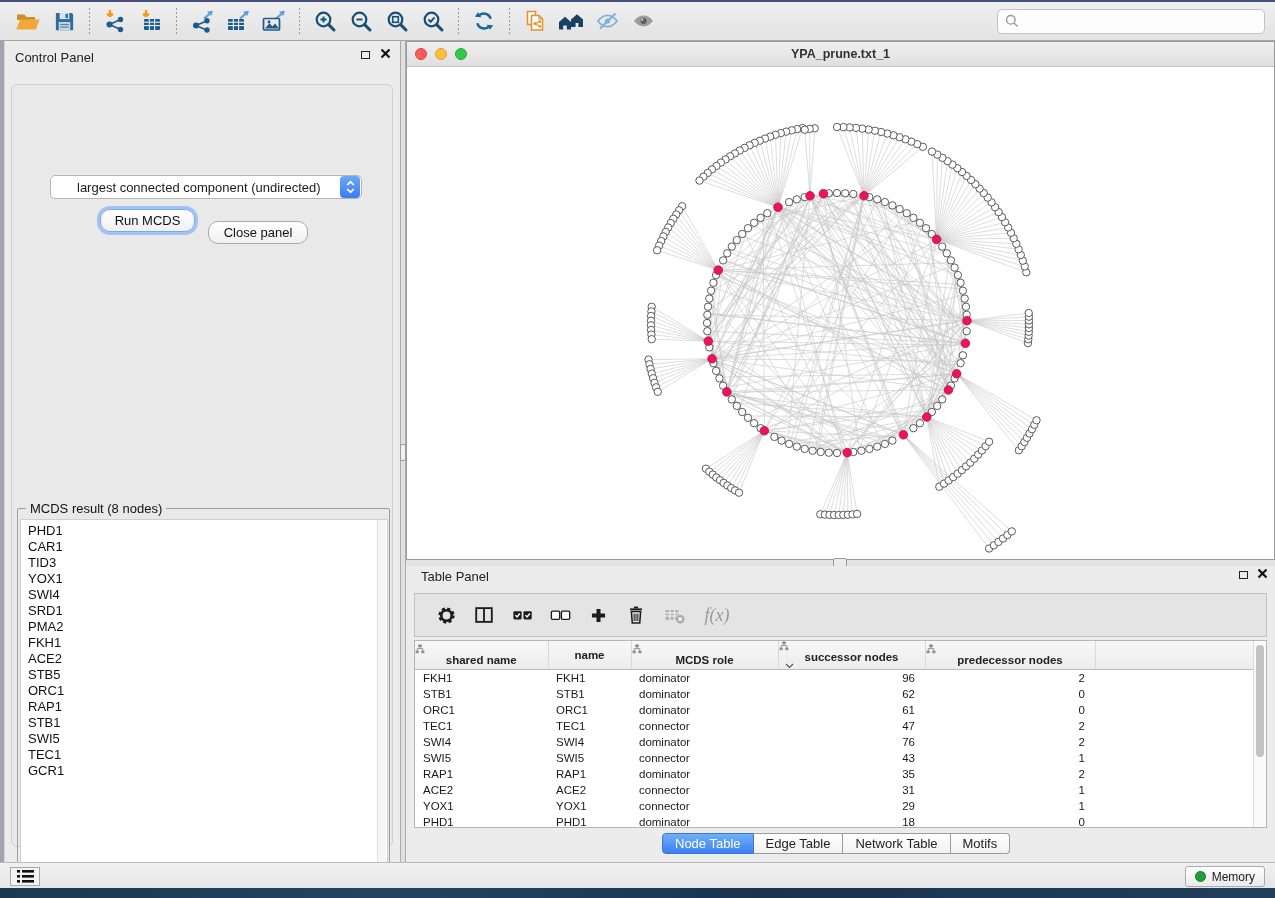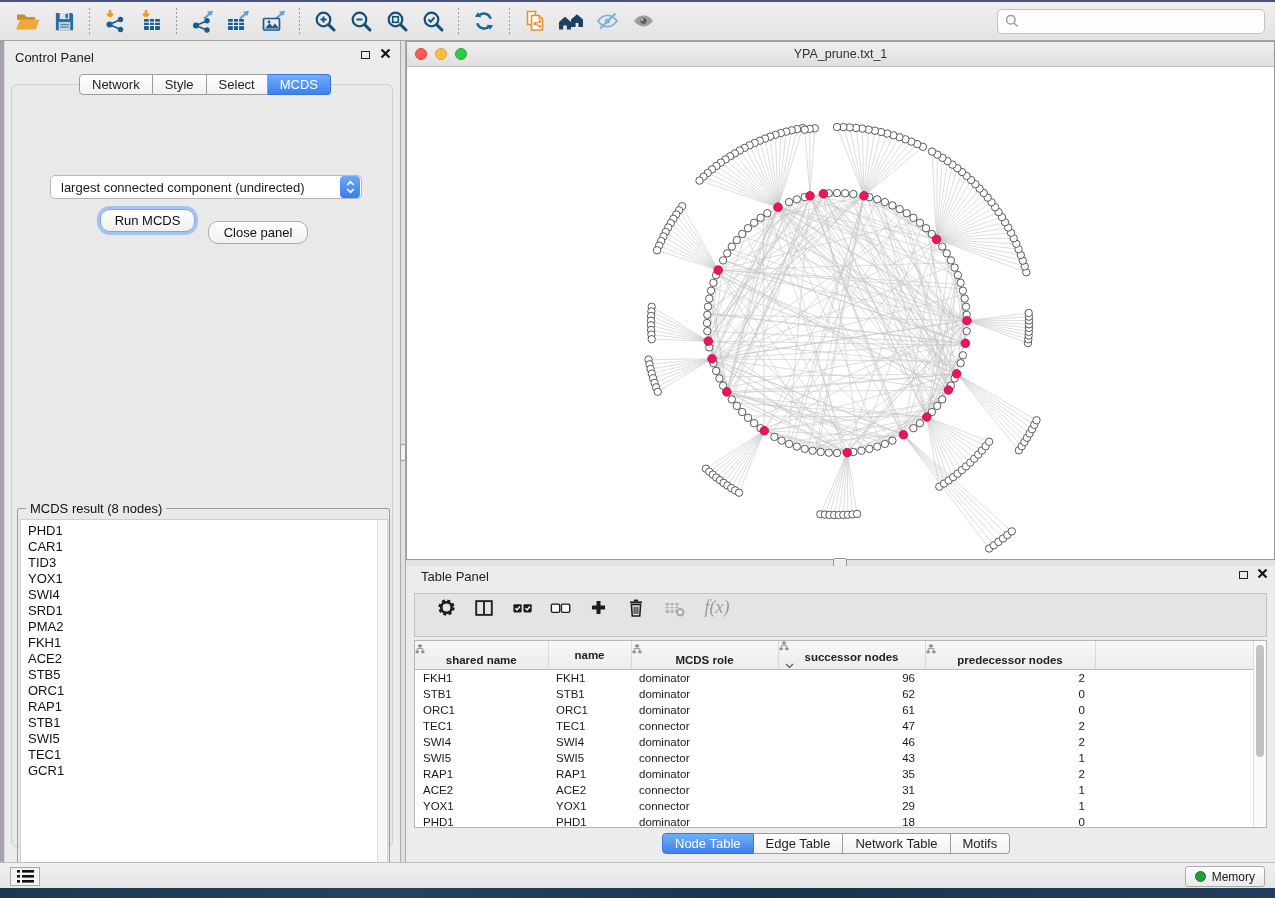--- a/index.html
+++ b/index.html
@@ -22,49 +22,49 @@
 .float-box{display:inline-block;width:9px;height:8px;border:1.5px solid #222}
 #cp-inner{left:6px;top:43px;width:382px;height:763px;background:#e9e9e9;border:1px solid #cfcfcf;border-radius:6px}
 .segbar{display:flex}
 .seg-tab{height:21px;line-height:19px;padding:0 12px;background:linear-gradient(#ffffff,#f1f1f1);border:1px solid #9c9c9c;border-left:none;font-size:13px;color:#222;text-align:center;cursor:pointer}
 .seg-tab.first{border-left:1px solid #9c9c9c;border-radius:4px 0 0 4px}
 .seg-tab.last{border-radius:0 4px 4px 0}
 .seg-tab.sel{background:linear-gradient(#6fb0f8,#3c80f0);color:#fff;border-color:#3c74d8}
 #cp-tabs{left:74px;top:33px}
 #opt-label{left:0;top:113px;width:396px;text-align:center;font-size:13.5px;color:#111}
 #criterion-dd{left:45px;top:134px;width:312px;height:24px;background:#fff;border:1px solid #b6b6b6;border-radius:5px;display:flex;align-items:center;cursor:pointer}
-#criterion-dd .dd-text{flex:1;padding-left:10px;font-size:13px;white-space:nowrap;overflow:hidden}
+#criterion-dd .dd-text{flex:1;padding-left:26px;font-size:13px;white-space:nowrap;overflow:hidden}
 .stepper{width:20px;height:22px;margin-right:1px;border-radius:4px;background:linear-gradient(#6aa9f8,#3a7cf2);display:flex;align-items:center;justify-content:center}
 .btn{position:absolute;height:23px;background:linear-gradient(#ffffff,#f0f0f0);border:1px solid #ababab;border-radius:10px;font-size:13px;color:#111;text-align:center;line-height:21px;cursor:pointer}
 #run-btn{left:95px;top:168px;width:95px;border-color:#7aa9e8;box-shadow:0 0 0 3px rgba(115,170,248,.6)}
 #closepanel-btn{left:203px;top:180px;width:100px}
 #mcds-group{left:12px;top:467px;width:373px;height:371px;border:1px solid #9d9d9d;border-radius:2px}
 #mcds-legend{position:absolute;left:8px;top:-8px;background:#e9e9e9;padding:0 4px;font-size:13px;color:#111}
 #mcds-list{position:absolute;left:2px;top:10px;width:368px;height:358px;background:#fff;border:1px solid #cfcfcf;overflow:hidden;padding:3px 0 0 7px}
 .mcds-item{font-size:13px;line-height:16px;color:#111;cursor:default}
 #mcds-scroll{position:absolute;right:3px;top:11px;width:9px;height:356px;background:#f6f6f6;border-left:1px solid #e0e0e0}
 
 #vsplit{left:400px;top:41px;width:6px;height:821px;background:#e0e0e0;border-left:1px solid #ababab;border-right:1px solid #ababab}
 #vsplit-handle{position:absolute;left:-1px;top:403px;width:6px;height:17px;background:#f2f2f2;border:1px solid #9a9a9a;border-radius:2px;cursor:col-resize}
 
 #net-window{left:406px;top:41px;width:869px;height:519px;background:#fff;border:1px solid #9a9a9a}
 #net-titlebar{position:absolute;left:0;top:0;width:867px;height:25px;background:linear-gradient(#f0f0f0,#dfdfdf);border-bottom:1px solid #c2c2c2;display:flex;align-items:center}
-#net-title{position:absolute;left:0;width:100%;text-align:center;font-size:12.5px;font-weight:400;color:#333}
+#net-title{position:absolute;left:0;width:100%;text-align:center;font-size:12.5px;font-weight:700;color:#333}
 .tl{width:12px;height:12px;border-radius:50%;margin-left:8px;cursor:pointer;position:relative;z-index:2}
 .tl.red{background:#fc5b57;border:1px solid #dd4742}
 .tl.yellow{background:#fdbe3f;border:1px solid #dda333}
 .tl.green{background:#34c84a;border:1px solid #27a839}
 #net-canvas{position:absolute;left:0;top:25px;width:867px;height:492px;background:#fff}
 
 #hsplit{left:406px;top:560px;width:869px;height:6px;background:#e2e2e2}
 #hsplit-handle{position:absolute;left:427px;top:-2px;width:14px;height:9px;background:#ededed;border:1px solid #9a9a9a;border-radius:2px;cursor:row-resize}
 
 #table-panel{left:406px;top:566px;width:869px;height:296px;background:#ececec}
 #tp-toolbar{position:absolute;left:8px;top:27px;width:853px;height:44px;background:#e4e4e4;border:1px solid #c2c2c2;display:flex;align-items:center;padding-left:12px}
-.tpi{width:38px;height:36px;display:flex;justify-content:center;cursor:pointer}
+.tpi{width:38px;height:36px;display:flex;align-items:center;justify-content:center;cursor:pointer}
 .fx{font-family:"Liberation Serif",serif;font-style:italic;font-size:18px;color:#9a9a9a}
 #tp-tablebox{position:absolute;left:8px;top:74px;width:853px;height:188px;background:#fff;border:1px solid #b5b5b5;overflow:hidden}
 #node-table{border-collapse:collapse;table-layout:fixed;width:838px;font-size:11.5px}
 #node-table th{height:18px;background:linear-gradient(#f7f7f7,#ececec);border-right:1px solid #d8d8d8;border-bottom:1px solid #bcbcbc;font-weight:bold;text-align:center;color:#222;white-space:nowrap;overflow:hidden;cursor:pointer}
 #node-table td{height:16px;line-height:16px;padding:0 8px;white-space:nowrap;overflow:hidden;cursor:default}
 #node-table td.num{text-align:right;padding-right:10px}
 #tp-scroll{position:absolute;right:0;top:0;width:13px;height:186px;background:#fafafa;border-left:1px solid #dcdcdc}
 #tp-thumb{position:absolute;left:2px;top:4px;width:8px;height:112px;background:#c2c2c2;border-radius:4px;cursor:pointer}
 #table-tabs{position:absolute;left:256px;top:267px}
 
@@ -229,26 +229,20 @@
 
 <div class="abs" id="control-panel">
   <div class="abs panel-title" style="left:10px;top:9px">Control Panel</div>
   <span class="abs float-box" style="left:356px;top:10px"></span>
   <span class="abs" style="left:375px;top:7px">
     <svg width="11" height="11" viewBox="0 0 11 11">
         <path d="M1.5 1.5l8 8M9.5 1.5l-8 8" stroke="#111" stroke-width="2.2"></path>
       </svg>
   </span>
   <div class="abs" id="cp-inner"></div>
-  <div class="abs segbar" id="cp-tabs">
-      <div class="seg-tab first">Network</div>
-      <div class="seg-tab">Style</div>
-      <div class="seg-tab">Select</div>
-      <div class="seg-tab sel last">MCDS</div>
-    </div>
   <div class="abs" id="criterion-dd">
     <span class="dd-text">largest connected component (undirected)</span>
     <span class="stepper">
       <svg width="9" height="16" viewBox="0 0 9 16">
           <path d="M1.2 6L4.5 2.8 7.8 6" stroke="#fff" stroke-width="1.7" fill="none"></path>
           <path d="M1.2 10l3.3 3.2L7.8 10" stroke="#fff" stroke-width="1.7" fill="none"></path>
         </svg>
     </span>
   </div>
   <div class="btn" id="run-btn">Run MCDS</div>
@@ -1070,21 +1064,21 @@
             <td>TEC1</td>
             <td>connector</td>
             <td class="num">47</td>
             <td class="num">2</td>
             <td></td>
           </tr>
           <tr>
             <td>SWI4</td>
             <td>SWI4</td>
             <td>dominator</td>
-            <td class="num">46</td>
+            <td class="num">76</td>
             <td class="num">2</td>
             <td></td>
           </tr>
           <tr>
             <td>SWI5</td>
             <td>SWI5</td>
             <td>connector</td>
             <td class="num">43</td>
             <td class="num">1</td>
             <td></td>

